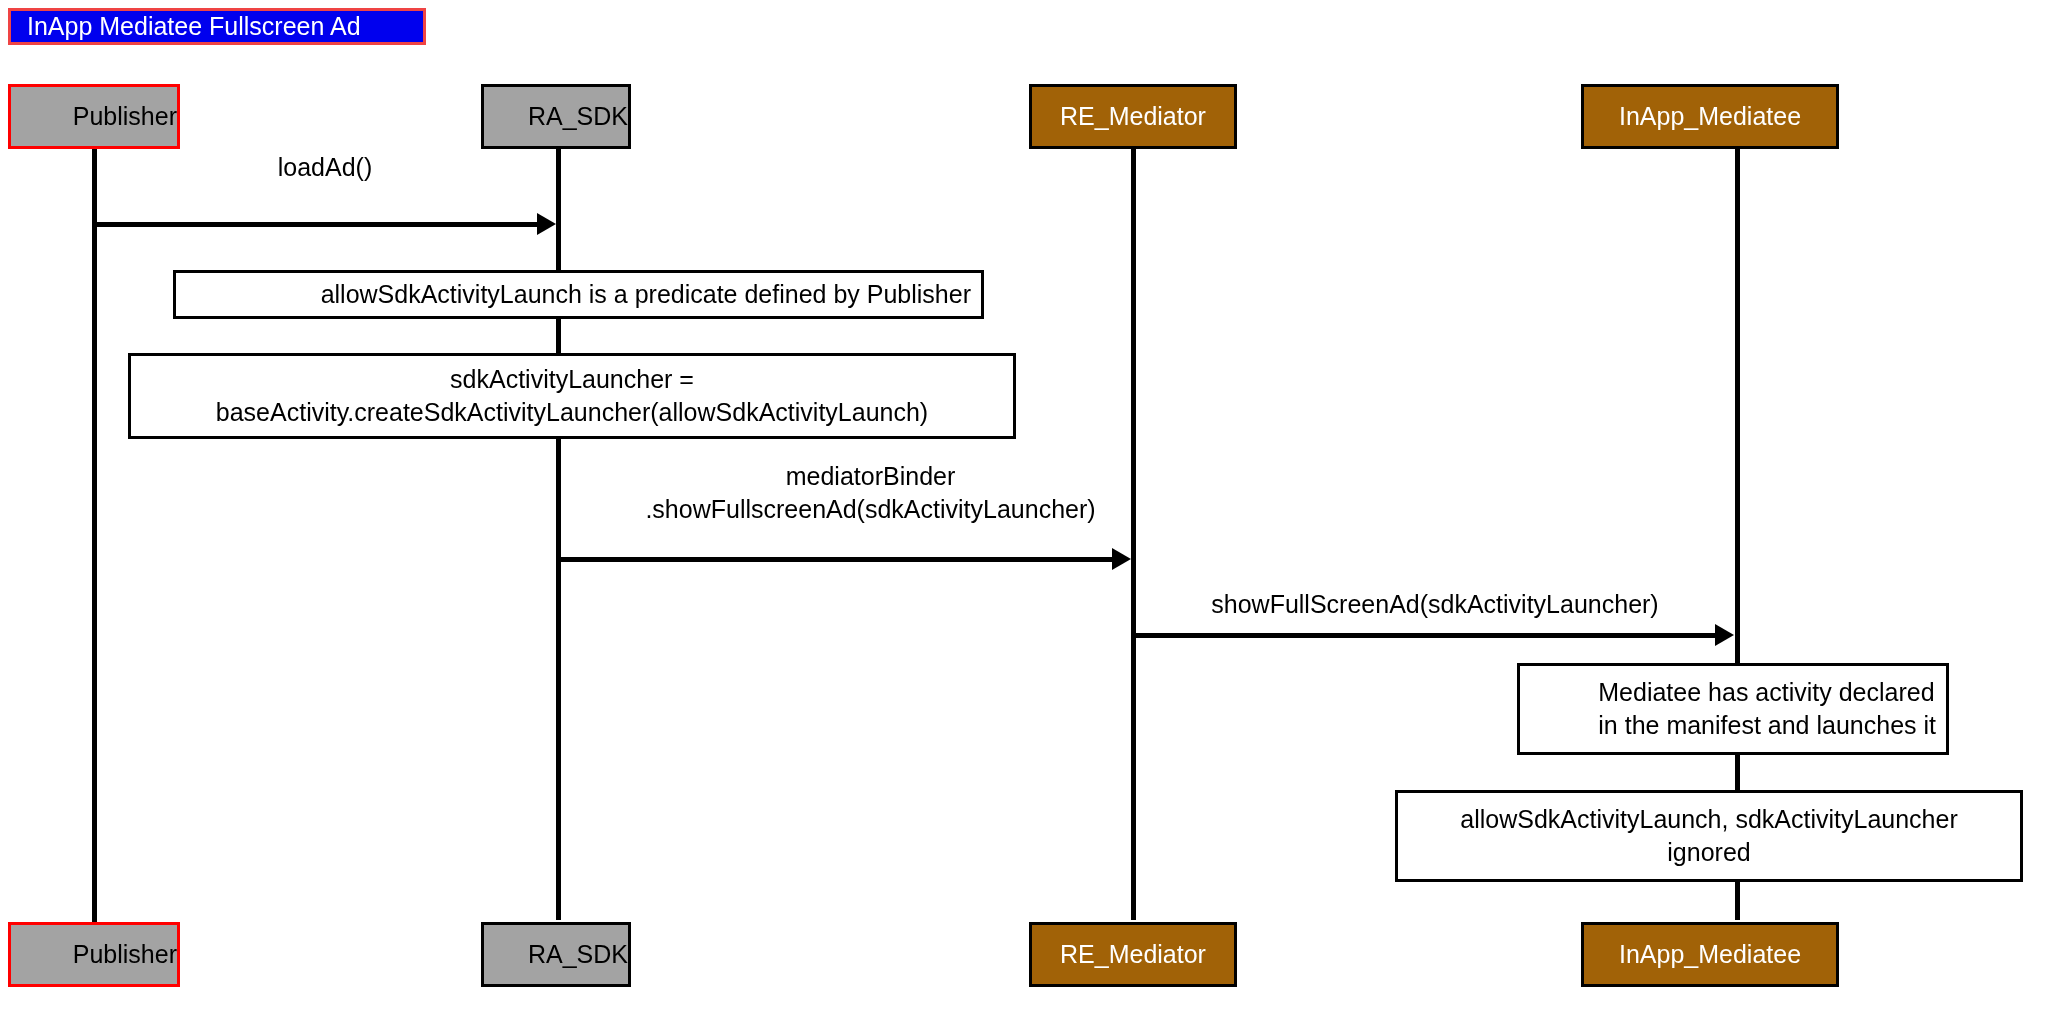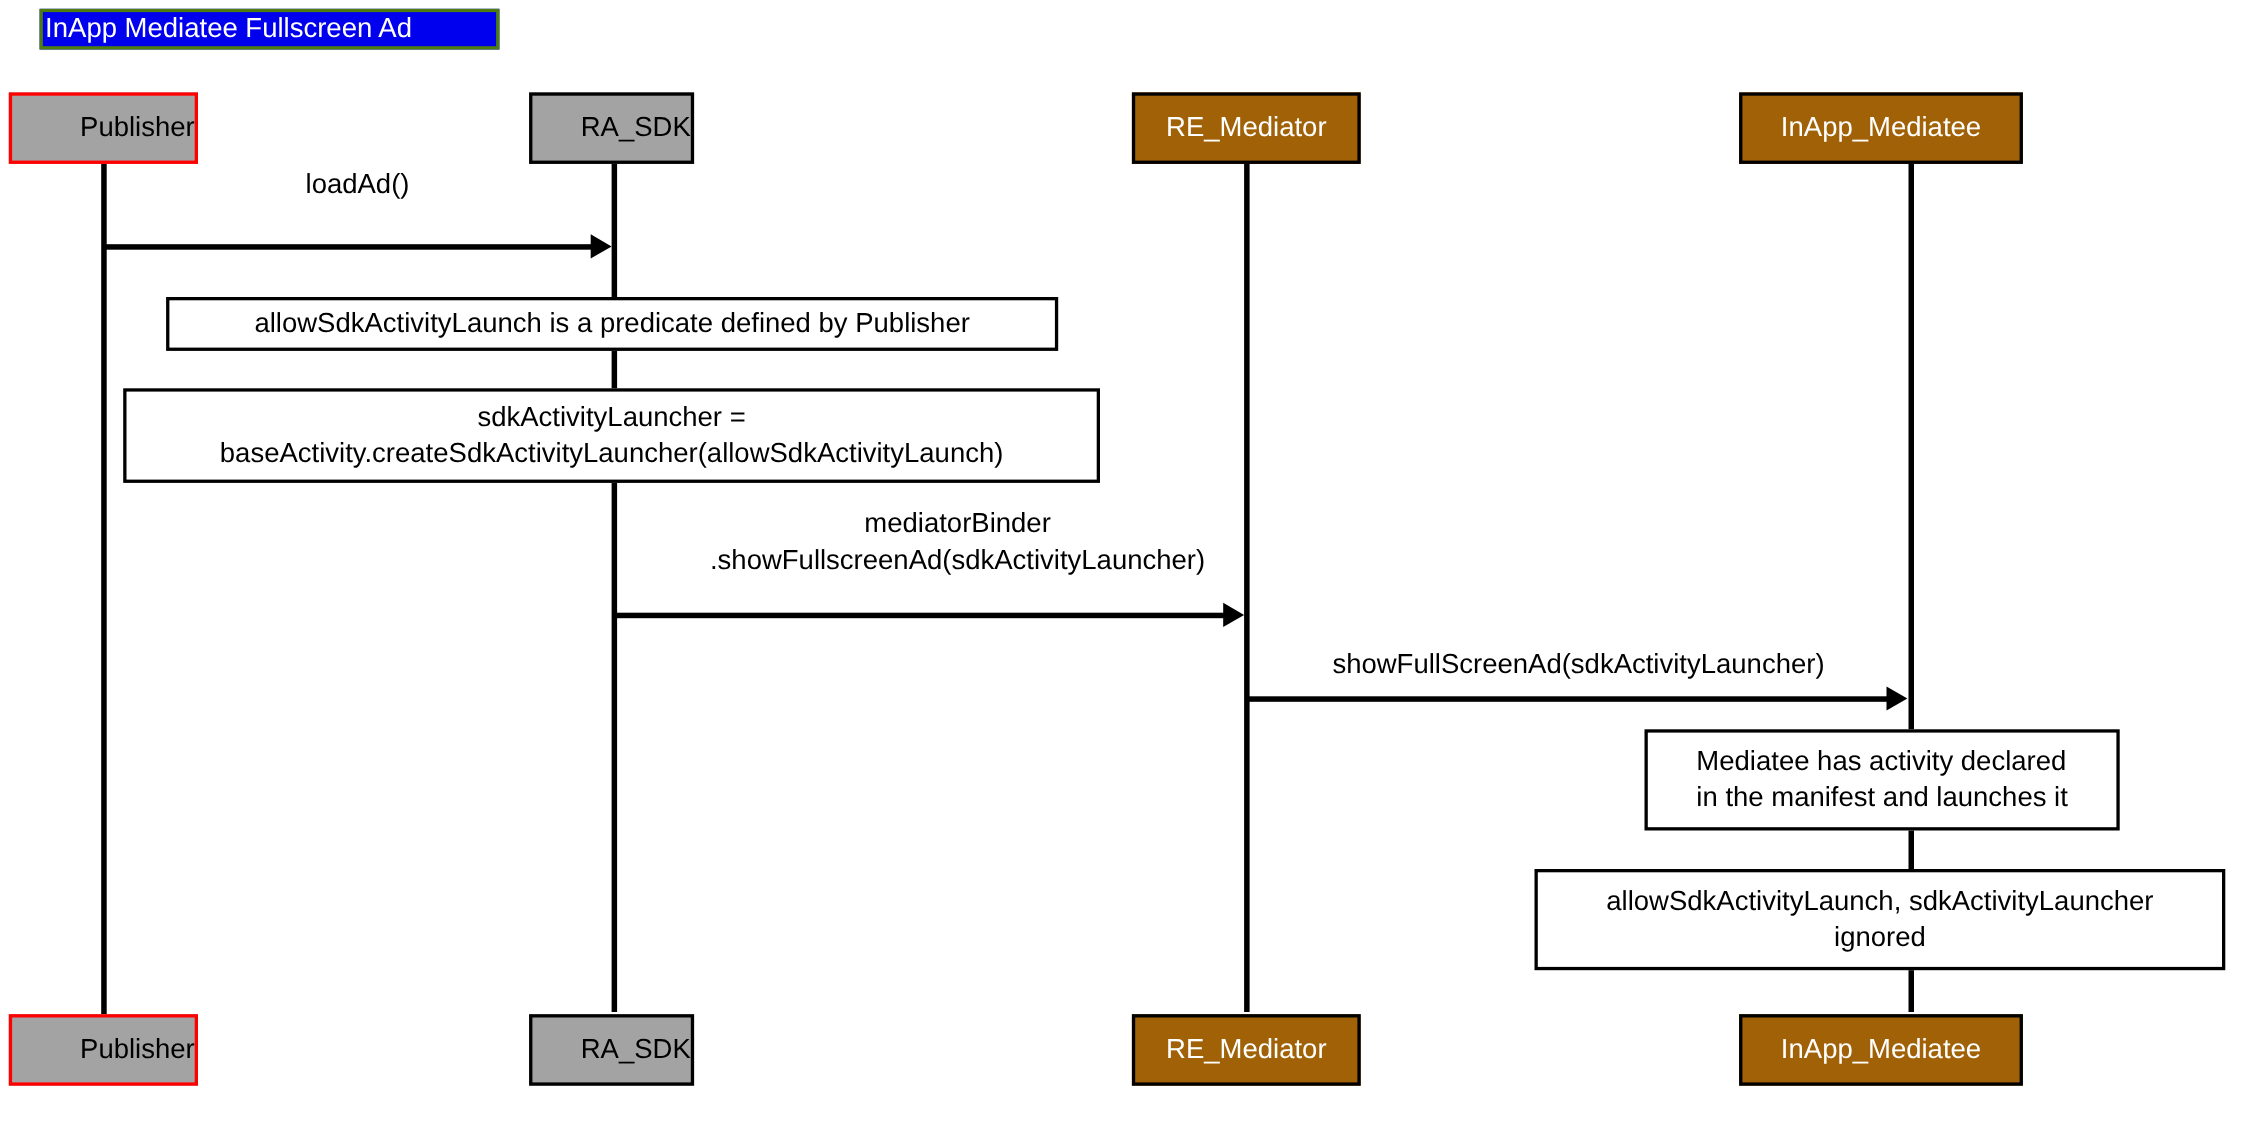--- a/index.html
+++ b/index.html
@@ -19,29 +19,28 @@
   }
 
   
   .title-banner {
     position: absolute;
     left: 8px;
     top: 8px;
     width: 418px;
     height: 37px;
     background: #0000ee;
-    border: 3px solid #4d7c0f;
+    border: 3px solid #ef4444;
     box-sizing: border-box;
     color: #ffffff;
     font-size: 25px;
     line-height: 31px;
-    padding-left: 2px;
+    padding-left: 16px;
     white-space: nowrap;
     letter-spacing: 0px;
-    margin-left: 28px;
   }
 
   
   .plife {
     position: absolute;
     box-sizing: border-box;
     background: #a3a3a3;
     border: 3px solid #000000;
     display: flex;
     align-items: center;
@@ -94,21 +93,21 @@
     font-size: 25px;
     line-height: 33px;
     color: #000000;
     display: flex;
     flex-direction: column;
     justify-content: center;
     padding: 4px 10px;
     white-space: pre;
   }
   .note.center { align-items: center; text-align: center; }
-  .note.left   { align-items: center; text-align: left; }
+  .note.left   { align-items: flex-end; text-align: left; margin-left: 22px; }
 </style>
 </head>
 <body>
 
 <div id="canvas">
 
   <div class="title-banner">InApp Mediatee Fullscreen Ad</div>
 
   <div class="lifeline" style="left:92px; top:128px; height:794px;"></div>
   <div class="lifeline" style="left:556px; top:120px; height:800px;"></div>
@@ -132,21 +131,21 @@
   </div>
 
   <div class="msg-label" style="left:94px; top:137px; width:462px;margin-top:14px;">loadAd()</div>
   <div class="msg-line" style="left:94px; top:222px; width:444px;"></div>
   <div class="msg-head" style="left:537px; top:213px;"></div>
 
   <div class="note left" style="left:151px; top:270px; width:811px; height:49px;">
     <span>allowSdkActivityLaunch is a predicate defined by Publisher</span>
   </div>
 
-  <div class="note center" style="left:112px; top:353px; width:888px; height:86px;">
+  <div class="note center" style="left:128px; top:353px; width:888px; height:86px;">
     <span>sdkActivityLauncher =
 baseActivity.createSdkActivityLauncher(allowSdkActivityLaunch)</span>
   </div>
 
   <div class="msg-label" style="left:536px; top:460px; width:669px;">mediatorBinder
 .showFullscreenAd(sdkActivityLauncher)</div>
   <div class="msg-line" style="left:558px; top:557px; width:556px;"></div>
   <div class="msg-head" style="left:1112px; top:548px;"></div>
 
   <div class="msg-label" style="left:1133px; top:588px; width:604px;">showFullScreenAd(sdkActivityLauncher)</div>

